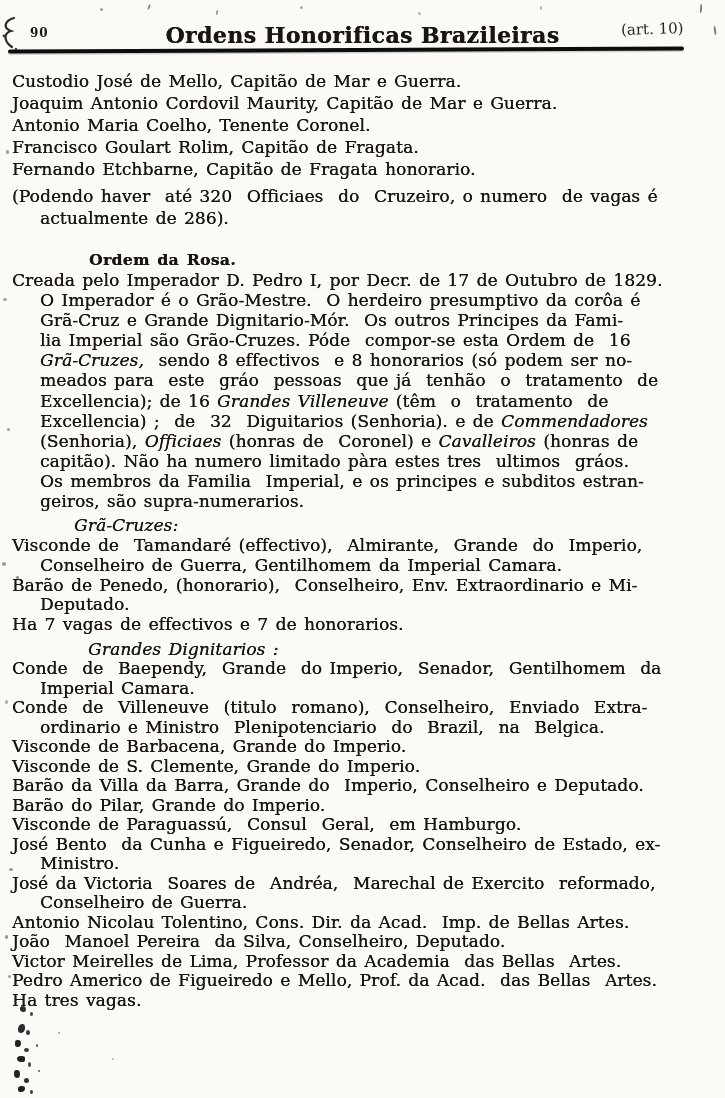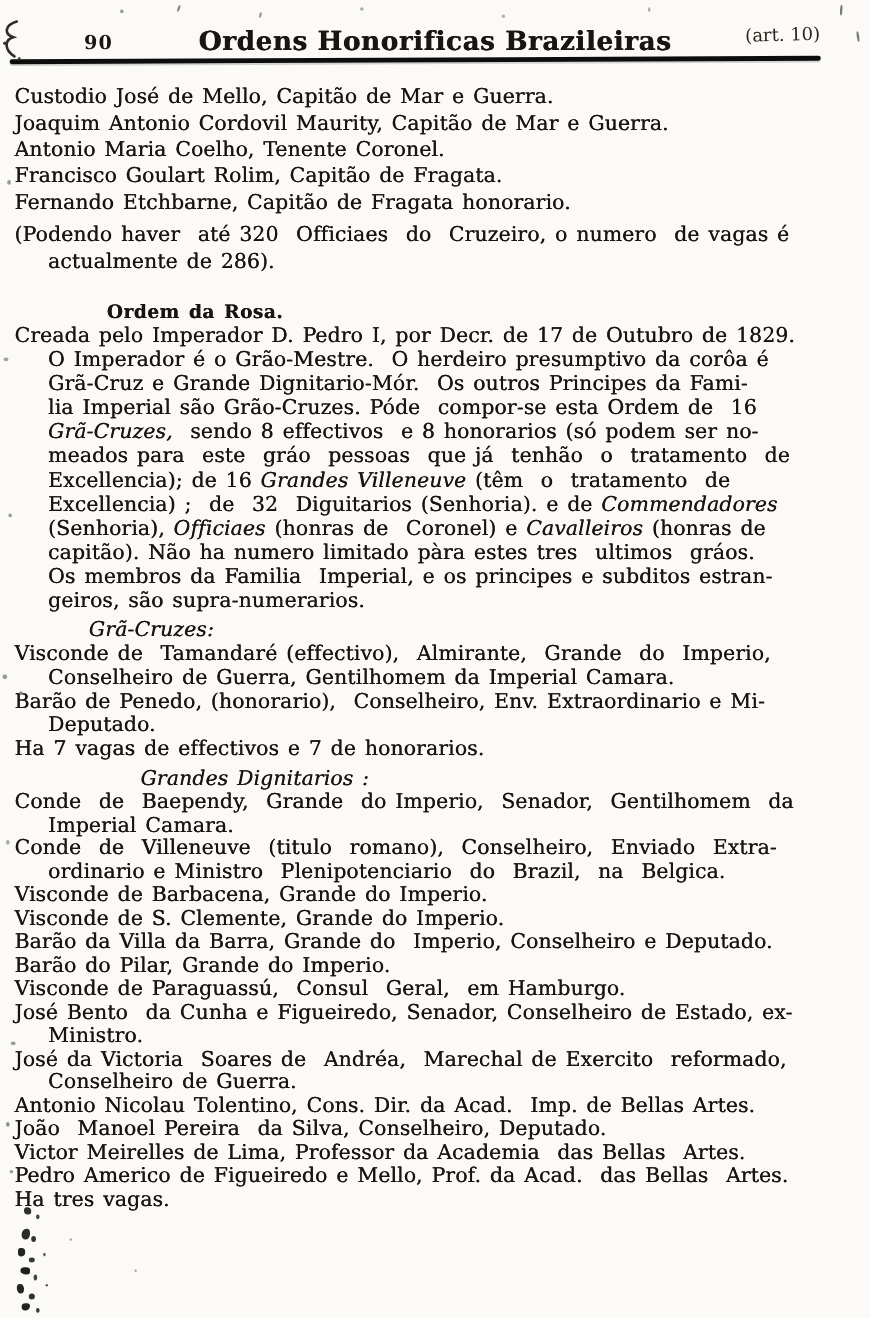--- a/index.html
+++ b/index.html
@@ -7,21 +7,21 @@
   body{
     width:725px;height:1098px;overflow:hidden;position:relative;
     background:#fbfaf6;
     font-family:"DejaVu Serif","Liberation Serif",serif;
     color:#1a1510;
   }
   .page{position:absolute;inset:0;}
   
   .page-number{
     position:absolute;left:30px;top:26px;
-    font-size:16px;font-weight:bold;letter-spacing:1px;margin-left:40px;
+    font-size:12px;font-weight:bold;letter-spacing:1px;
   }
   .running-title{
     position:absolute;left:0;right:0;top:22px;text-align:center;
     font-size:22px;font-weight:bold;letter-spacing:.4px;
     text-shadow:.3px 0 0 currentColor;
   }
   .article-ref{
     position:absolute;right:42px;top:20px;
     font-size:15px;transform:rotate(-1.5deg);color:#2a241d;
   }
@@ -47,21 +47,21 @@
   .sec-ordem_da_rosa .line{line-height:21px;}
   .sec-ordem_da_rosa .heading{
     margin-left:77px;font-weight:bold;font-size:15.5px;letter-spacing:.4px;
   }
   .sec-ordem_description .line{line-height:20.1px;}
   .sec-gra_cruzes{margin-top:5px;}
   .sec-gra_cruzes .line{line-height:19.8px;}
   .sec-gra_cruzes .heading{margin-left:62px;font-style:italic;}
   .sec-grandes_dignitarios{margin-top:5px;}
   .sec-grandes_dignitarios .line{line-height:19.5px;}
-  .sec-grandes_dignitarios .heading{margin-left:105px;font-style:italic;}
+  .sec-grandes_dignitarios .heading{margin-left:76px;font-style:italic;}
   
   .speck{position:absolute;background:#999;border-radius:50%;}
   .s2{left:100px;top:8px;width:3px;height:3px;background:#9a9a9a;}
   .s3{left:148px;top:4px;width:2px;height:6px;background:#8a8a8a;transform:rotate(20deg);}
   .s4{left:216px;top:10px;width:2px;height:5px;background:#9a9a9a;transform:rotate(12deg);}
   .s5{left:300px;top:6px;width:3px;height:3px;background:#ababab;}
   .s6{left:418px;top:12px;width:3px;height:3px;background:#b5b5b5;}
   .s7{left:540px;top:6px;width:2px;height:4px;background:#ababab;}
   .s8{left:700px;top:4px;width:2px;height:9px;background:#7a7a7a;transform:rotate(4deg);}
   .s9{left:714px;top:26px;width:2px;height:9px;background:#7a7a7a;transform:rotate(-8deg);}

